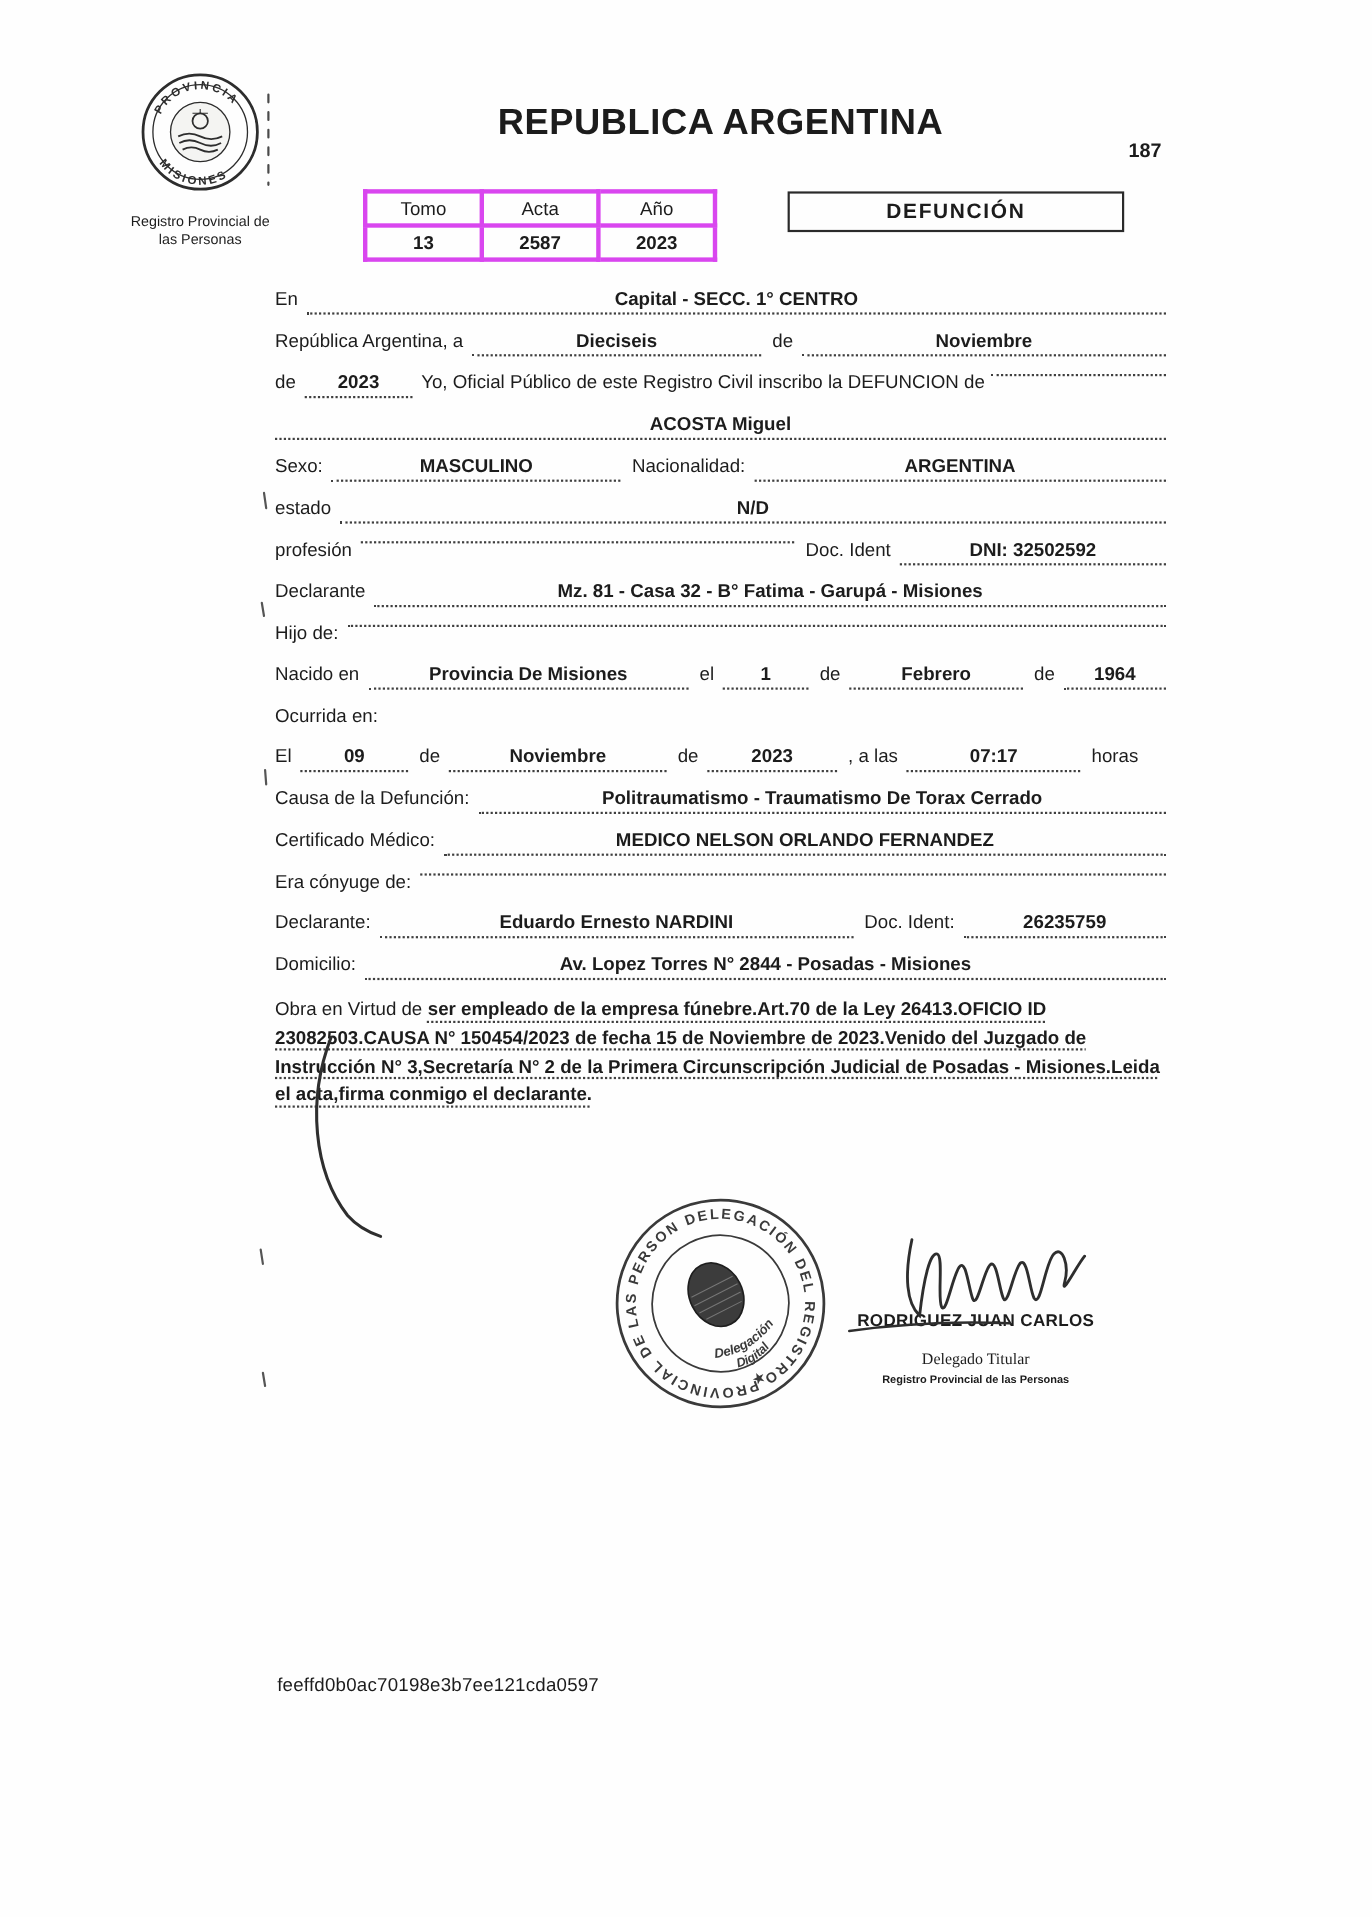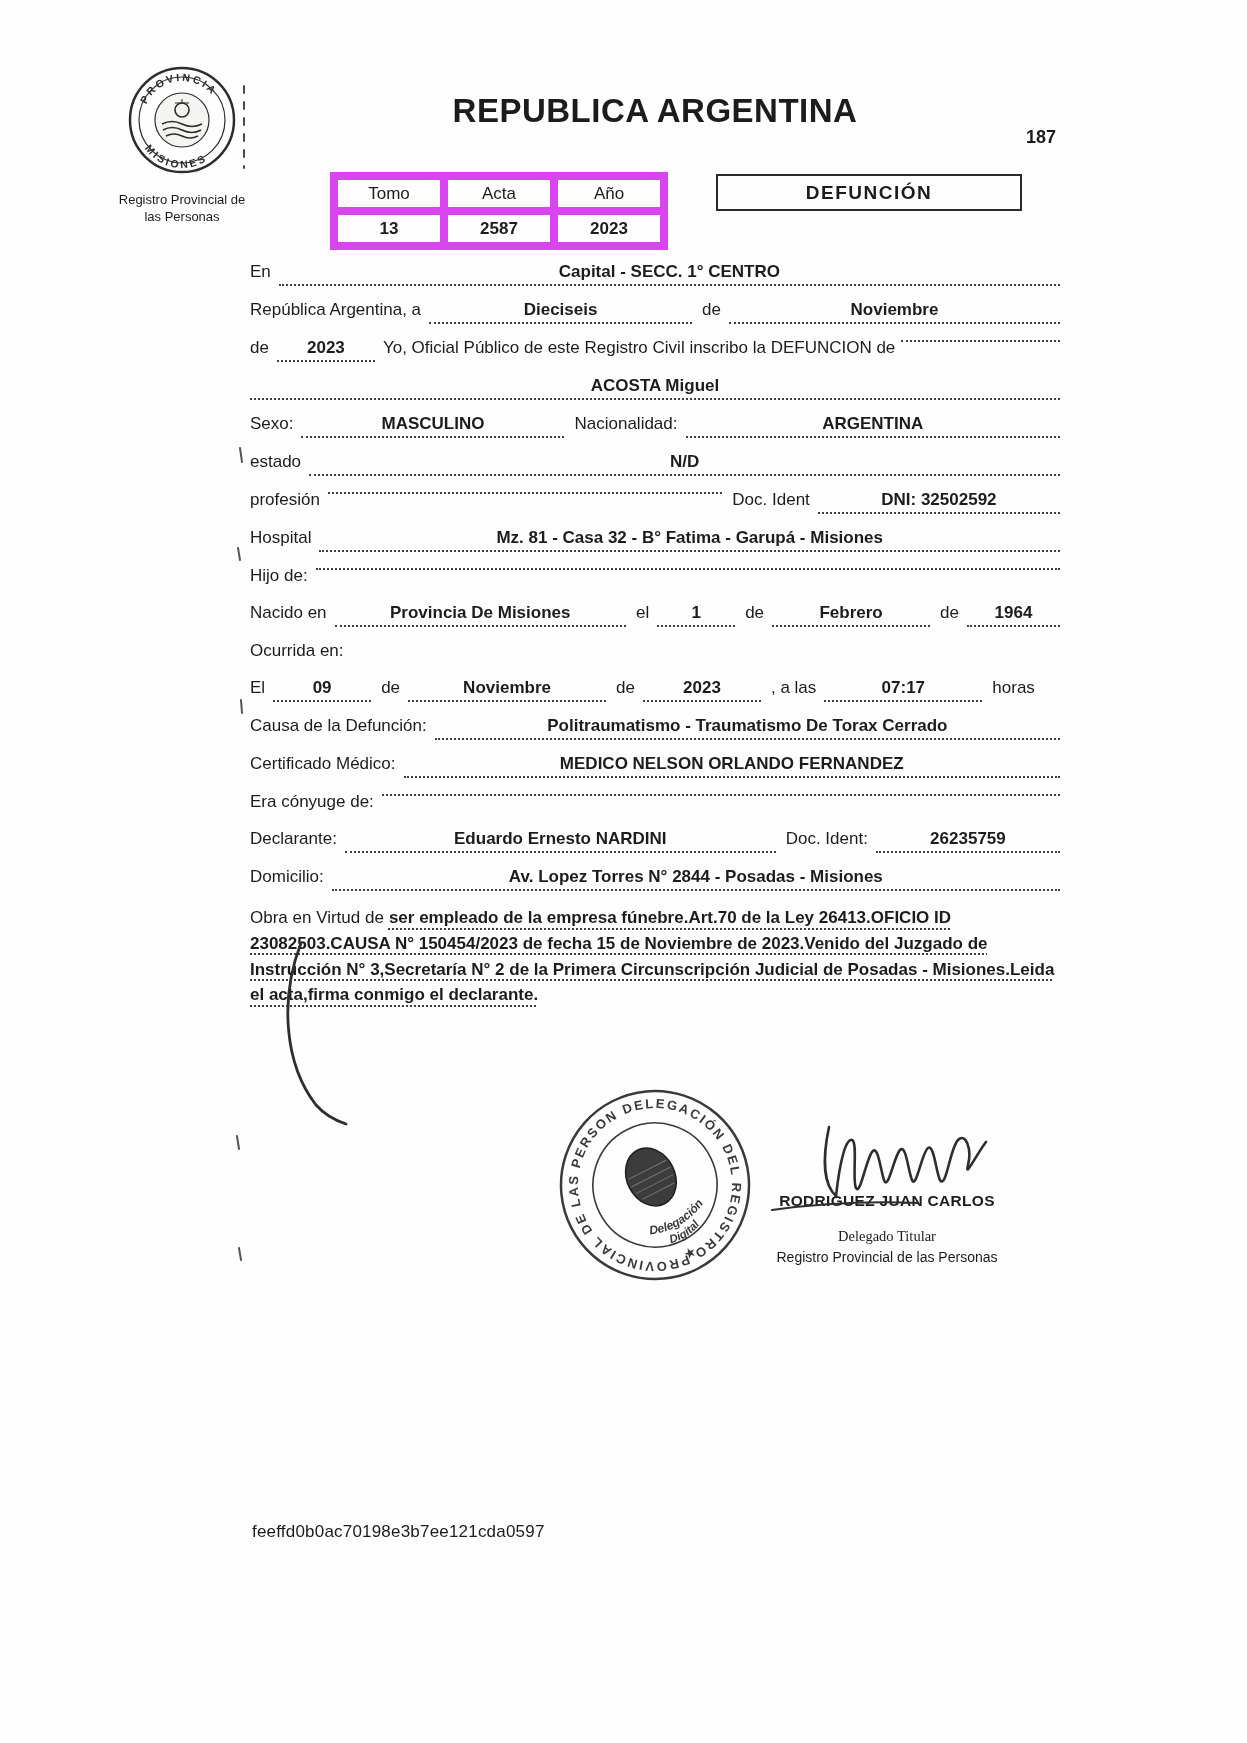--- a/index.html
+++ b/index.html
@@ -10,21 +10,21 @@
   }
   .page-number { position:absolute; top:86px; left:1026px; font-size:18px; font-weight:600;margin-top:41px; }
 
   .logo-block { position:absolute; left:92px; top:58px; width:180px; text-align:center; }
   .logo-caption { font-size:13px; line-height:1.3; margin-top:4px; }
 
   .title { position:absolute; left:250px; top:92px; width:810px; margin:0;
            text-align:center; font-size:33px; font-weight:700; letter-spacing:.5px; }
 
   .record-table { position:absolute; left:330px; top:172px; border-collapse:collapse; }
-  .record-table td { border:8px solid #d946ef; width:94px; height:23px; text-align:center;
+  .record-table td { border:4px solid #d946ef; width:94px; height:23px; text-align:center;
                      font-size:17px; padding:2px 4px; }
   .record-table .val { font-weight:700; }
 
   .type-box { position:absolute; left:716px; top:174px; width:302px; height:33px;
               border:2px solid #2a2a2a; display:flex; align-items:center; justify-content:center;
               font-size:19px; font-weight:600; letter-spacing:1.5px; }
 
   .form { position:absolute; left:250px; top:262px; width:810px; font-size:17px; }
   .line { display:flex; align-items:flex-start; margin-bottom:14px; min-height:23px; }
   .lbl { white-space:nowrap; padding:0 8px 2px 0; }
@@ -42,21 +42,21 @@
   .note .prefix { font-weight:400; }
   .note .body { font-weight:700; margin-left:5px;
                 text-decoration-line:underline; text-decoration-style:dotted;
                 text-decoration-color:#3f3f3f; text-decoration-thickness:2px;
                 text-underline-offset:5px; }
 
   .stamp { position:absolute; left:548px; top:1078px; width:215px; height:215px; }
   .sig-block { position:absolute; left:768px; top:1192px; width:238px; text-align:center; }
   .sig-name { font-size:15.5px; font-weight:700; letter-spacing:.3px; }
   .sig-role { font-size:14.5px; margin-top:18px; font-family:"Liberation Serif", serif; }
-  .sig-org  { font-size:14px; font-weight:400; margin-top:4px; filter:blur(.3px); }
+  .sig-org  { font-size:10px; font-weight:700; margin-top:4px; filter:blur(.3px); }
 
   .hash { position:absolute; left:252px; top:1522px; font-size:17px; letter-spacing:.2px; }
 
   .ink-overlay { position:absolute; left:0; top:0; pointer-events:none; z-index:5; }
 </style>
 </head>
 <body>
 
 <div class="page">
 
@@ -146,21 +146,21 @@
     </div>
 
     <div class="line">
       <span class="lbl">profesión</span>
       <span class="fill fx-165"></span>
       <span class="lbl mid">Doc. Ident</span>
       <span class="fill fx-1">DNI: 32502592</span>
     </div>
 
     <div class="line">
-      <span class="lbl">Hospital</span>
+      <span class="lbl">Declarante</span>
       <span class="fill">Mz. 81 - Casa 32 - B° Fatima - Garupá - Misiones</span>
     </div>
 
     <div class="line">
       <span class="lbl">Hijo de:</span>
       <span class="fill"></span>
     </div>
 
 
     <div class="line">

